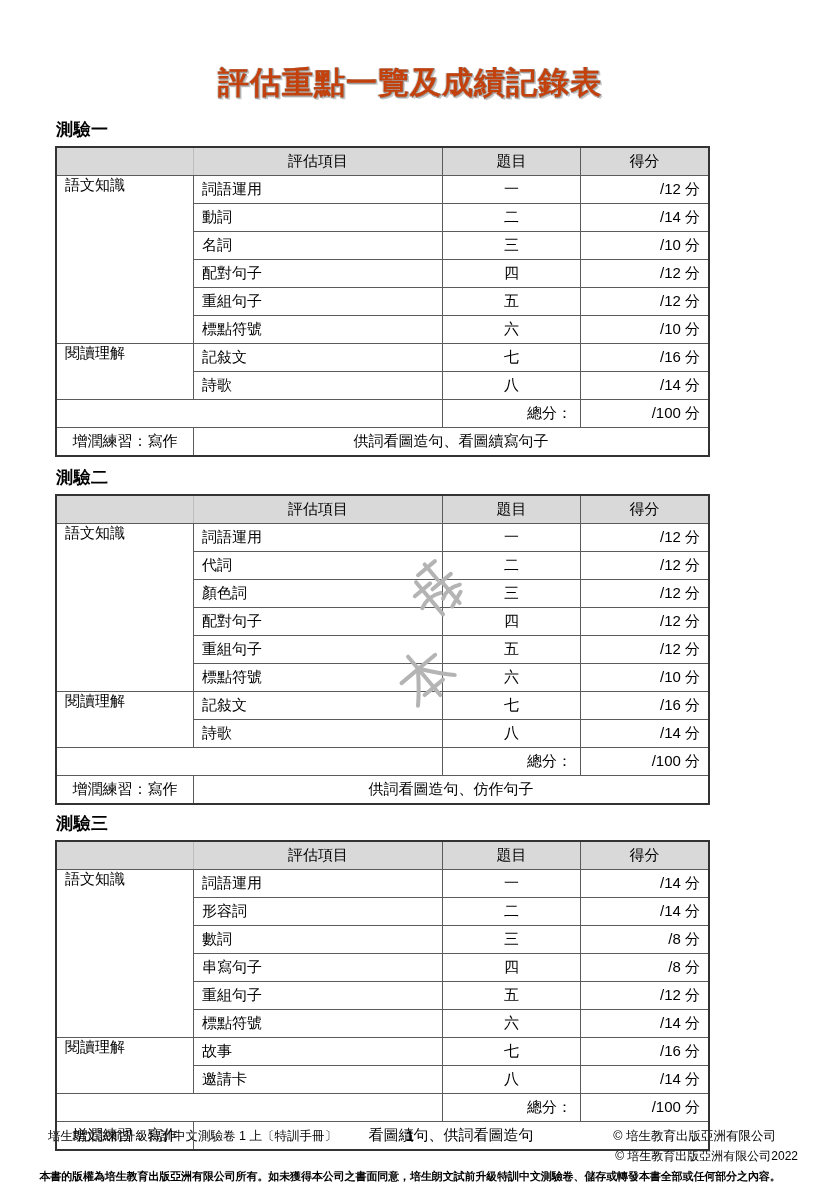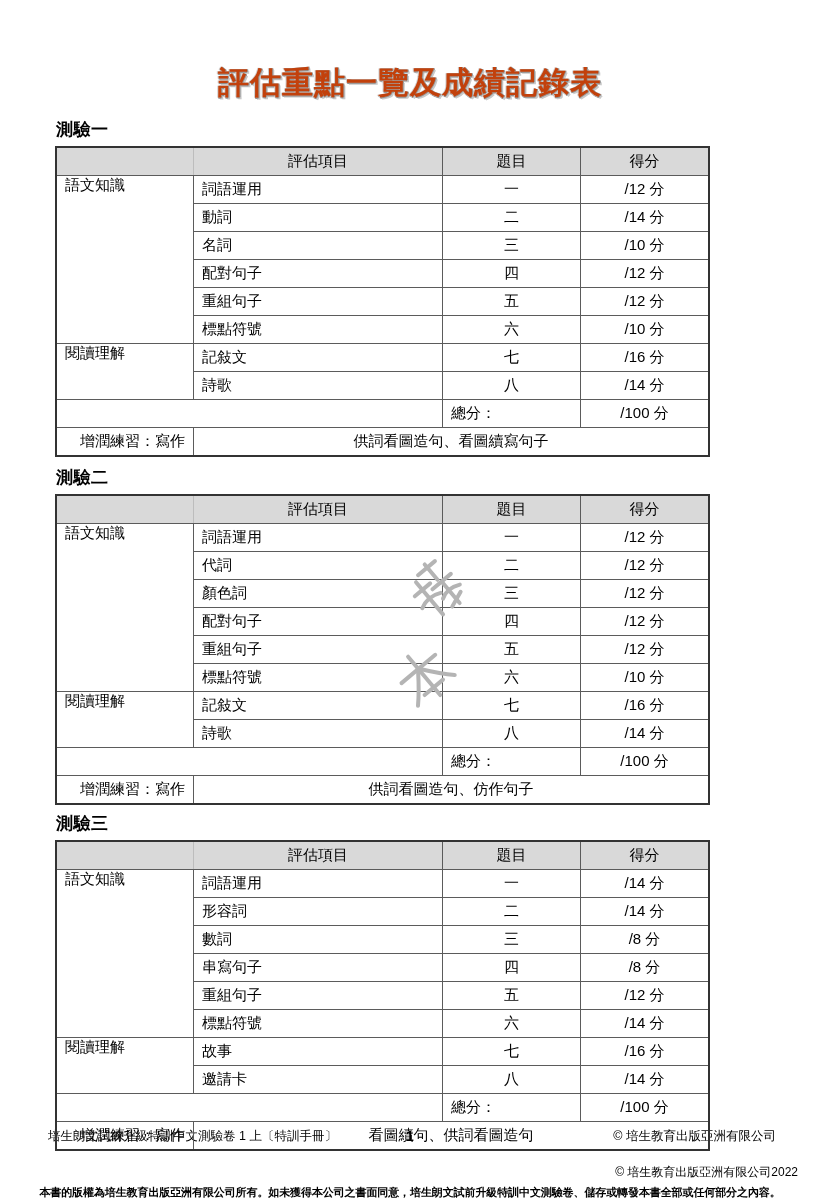--- a/index.html
+++ b/index.html
@@ -101,27 +101,28 @@
   }
 
   td.cat {
     vertical-align: top;
     padding-top: 4px;
     text-align: left;
     border-right: 1px solid #5b5b5b;
   }
   td.item { text-align: left; }
   td.qno  { text-align: center; }
-  td.mark { text-align: center; padding-right: 12px; }
+  td.mark { text-align: right; padding-right: 12px; }
   td.total-label {
+    text-align: right;
     font-weight: bold;
     padding-right: 12px;
   }
   td.total-blank { border-right: 1px solid #5b5b5b; }
-  td.extra-label { text-align: right; }
+  td.extra-label { text-align: center; }
   td.extra-value { text-align: center; }
 
   .col-cat   { width: 137px; }
   .col-item  { width: 249px; }
   .col-qno   { width: 138px; }
   .col-mark  { width: 128px; }
 
   
   .footer {
     position: absolute;
@@ -133,21 +134,20 @@
   .footer-row1 {
     position: relative;
     height: 20px;
   }
   .f-left  { position: absolute; left: 48px;  top: 0; }
   .f-page  { position: absolute; left: 0; top: 0; width: 820px; text-align: center; font-weight: bold; font-size: 14px; }
   .f-right { position: absolute; right: 44px; top: 0; }
   .footer-row2 {
     position: relative;
     height: 19px;
-    margin-top: 16px;
   }
   .f-copy2 { position: absolute; right: 22px; top: 0; font-size: 12px; }
   .footer-row3 {
     position: relative;
     top: 2px;
     width: 820px;
     text-align: center;
     font-size: 11px;
     font-weight: bold;
     letter-spacing: -0.1px;

